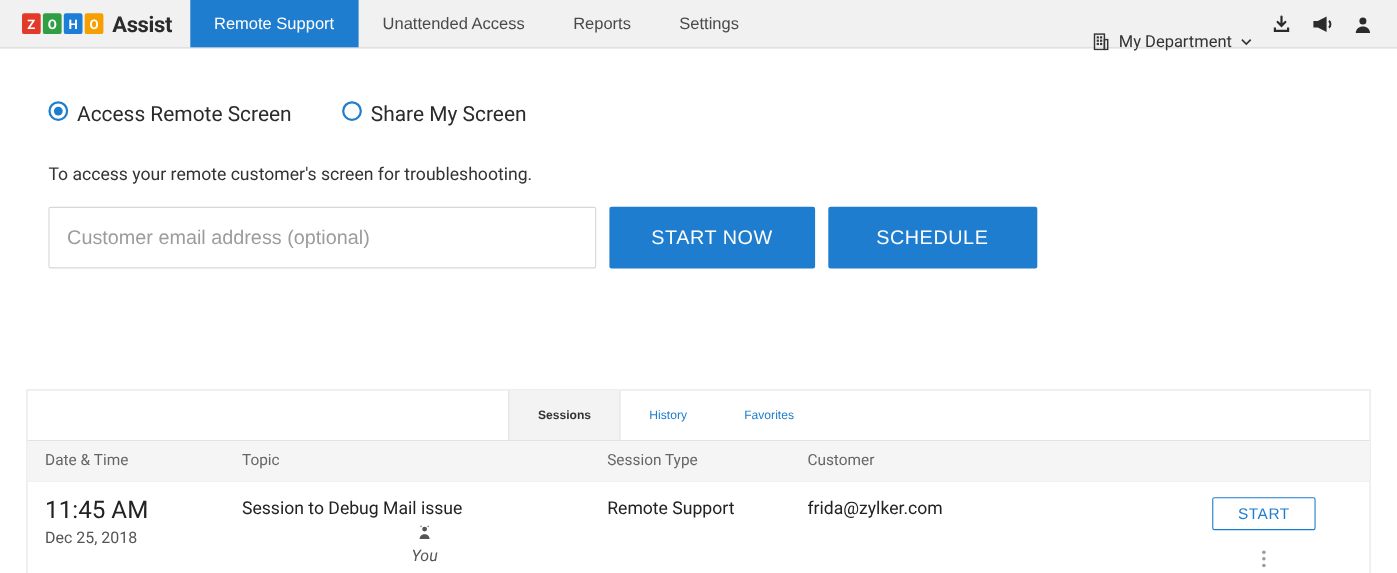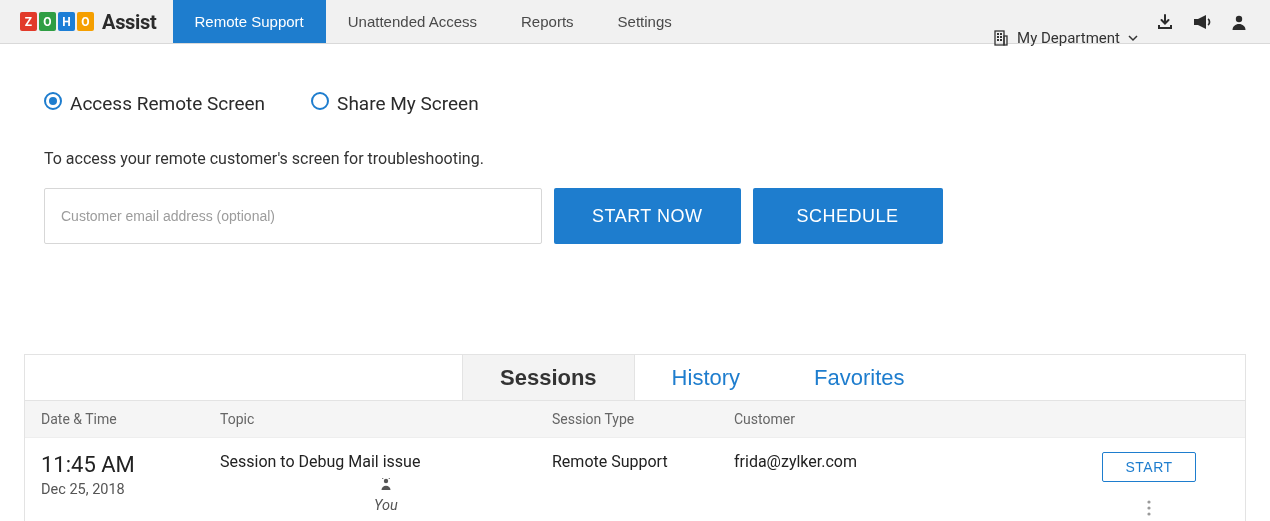--- a/index.html
+++ b/index.html
@@ -79,21 +79,21 @@
     margin-top: 34px;
     font-size: 16px; color:#333;
   }
   .action-row {
     margin-top: 20px;
     display:flex; gap: 12px; align-items:stretch;
   }
   .email-input {
     width: 498px; height: 56px;
     padding: 0 16px;
-    font-size: 14px;
+    font-size: 18px;
     color:#333;
     border: 1px solid #d7d7d7;
     border-radius: 2px;
     background:#fff;
   }
   .email-input::placeholder { color:#9c9c9c; }
   .btn {
     height:56px;
     border:none; cursor:pointer;
     color:#fff; background:#1e7dce;
@@ -107,21 +107,21 @@
     border: 1px solid #e3e3e3;
     background:#fff;
   }
   .tabbar {
     display:flex; align-items:stretch; height:46px;
     border-bottom: 1px solid #e3e3e3;
   }
   .tabbar-spacer { flex: 0 0 auto; width: 437px; }
   .tab {
     display:flex; align-items:center; justify-content:center;
-    padding: 0 37px; font-size:22px; cursor:pointer;
+    padding: 0 26px; font-size:11px; cursor:pointer;
     color:#1e7dce; border:none; background:transparent;
   }
   .tab.active {
     background:#f3f3f3; color:#333; font-weight:600;
     border-left:1px solid #e3e3e3; border-right:1px solid #e3e3e3;
   }
   .thead {
     display:flex; align-items:center; height:36px;
     background:#f5f5f5;
     font-size:14px; color:#666;

